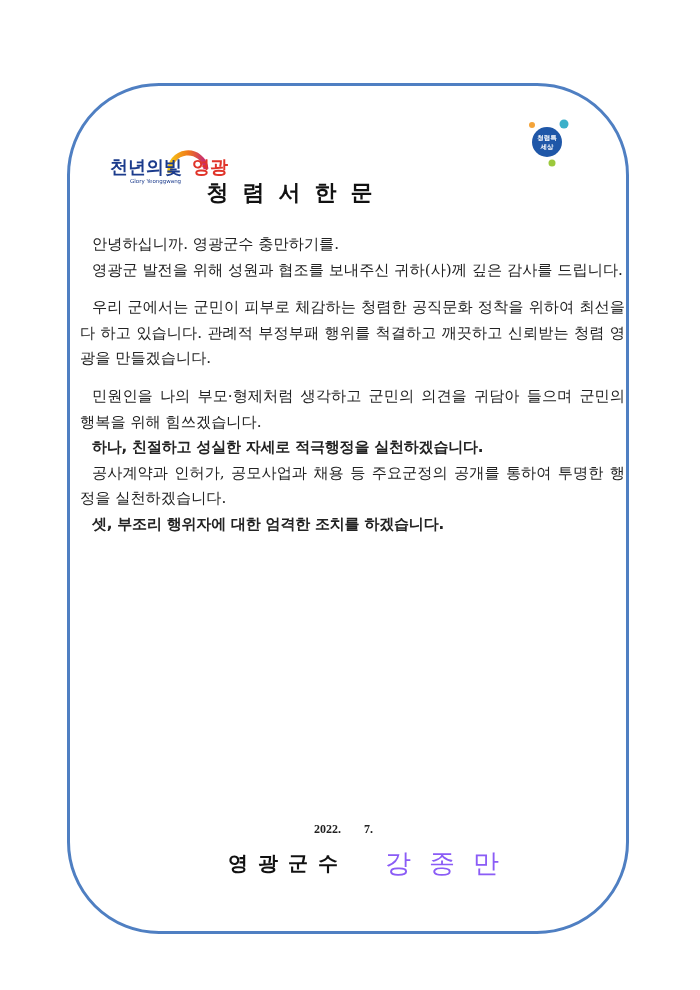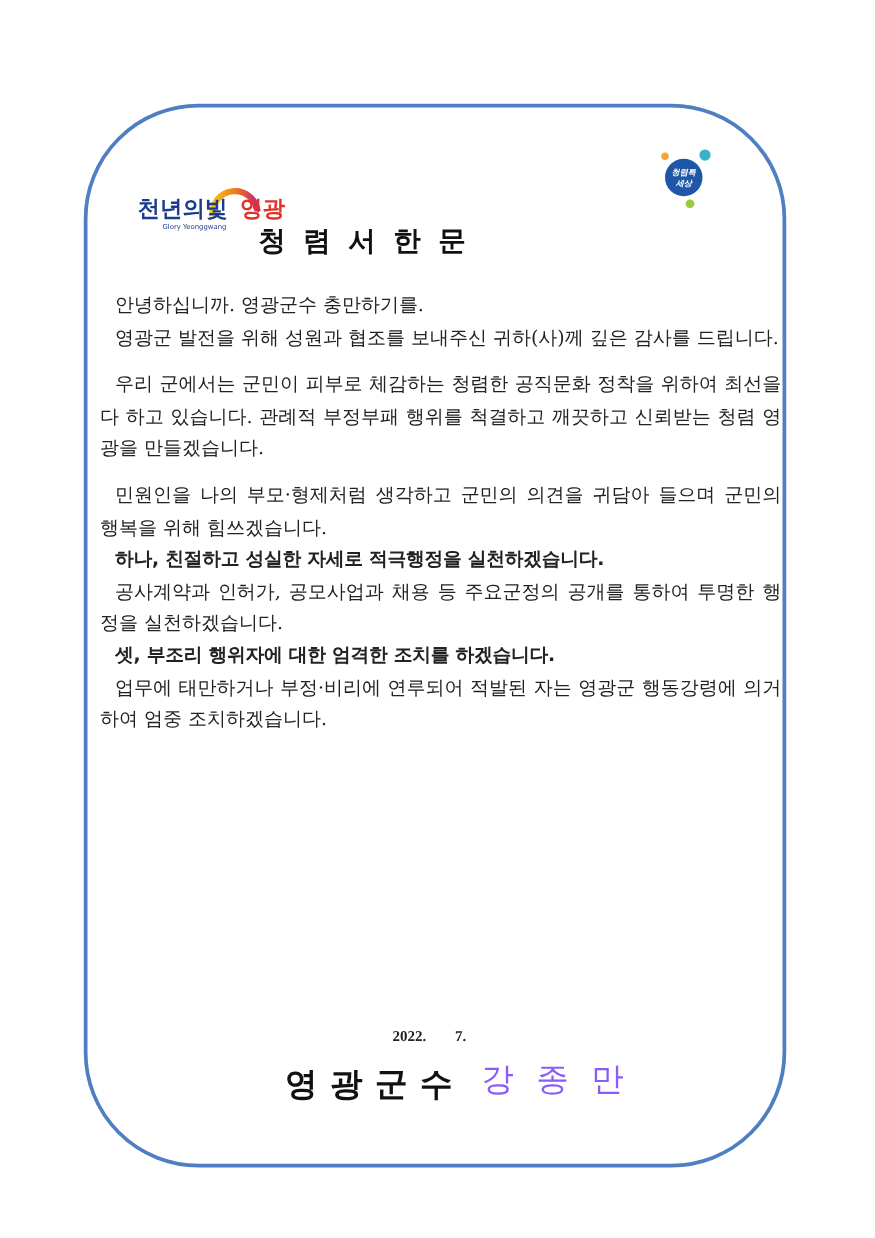--- a/index.html
+++ b/index.html
@@ -5,38 +5,38 @@
   html, body { margin: 0; padding: 0; }
   body {
     width: 700px; height: 990px; background: #ffffff; position: relative; overflow: hidden;
     font-family: "DejaVu Serif", "Liberation Serif", serif; color: #222;
   }
   .frame {
     position: absolute; left: 67px; top: 83px; width: 562px; height: 851px;
     border: 3px solid #4f7fc2; border-radius: 92px; box-sizing: border-box;
   }
   .logo-left { position: absolute; left: 108px; top: 143px; width: 135px; height: 45px; }
-  .logo-right { position: absolute; left: 525px; top: 115px; width: 55px; height: 55px; font-style: italic; }
+  .logo-right { position: absolute; left: 525px; top: 115px; width: 55px; height: 55px; }
   .title {
     position: absolute; left: 0; width: 593px; top: 178px; text-align: center;
     font-family: Liberation Mono, monospace; font-weight: bold; font-size: 22px;
     letter-spacing: 14px; color: #111;
   }
   .body { position: absolute; left: 80px; width: 545px; top: 232px; font-size: 15.2px; line-height: 25.6px; }
   .p { margin: 0; text-align: justify; text-align-last: left; }
   .indent { text-indent: 12px; }
   .gap { height: 12px; }
   .bold { font-family: "DejaVu Sans", sans-serif; font-weight: bold; font-size: 15px; text-indent: 12px; letter-spacing: -0.2px; }
   .date {
     position: absolute; left: 314px; top: 822px; font-family: "Liberation Serif", serif;
     font-weight: bold; font-size: 12px; word-spacing: 20px;
   }
   .sign-title {
     position: absolute; left: 228px; top: 850px; font-family: "DejaVu Sans", sans-serif;
-    font-weight: bold; font-size: 26px; letter-spacing: 10px; color: #111;
+    font-weight: bold; font-size: 20px; letter-spacing: 10px; color: #111;
   }
   .sign-name {
     position: absolute; left: 385px; top: 846px; font-family: "DejaVu Sans", sans-serif;
     font-size: 26px; letter-spacing: 18px; color: #8b5cf6; font-weight: 200;
   }
 </style>
 </head>
 <body>
 
 <div class="frame"></div>
@@ -73,19 +73,18 @@
 <div class="body">
   <p class="p indent">안녕하십니까. 영광군수 충만하기를.</p>
   <p class="p indent">영광군 발전을 위해 성원과 협조를 보내주신 귀하(사)께 깊은 감사를 드립니다.</p>
   <div class="gap"></div>
   <p class="p indent">우리 군에서는 군민이 피부로 체감하는 청렴한 공직문화 정착을 위하여 최선을 다 하고 있습니다. 관례적 부정부패 행위를 척결하고 깨끗하고 신뢰받는 청렴 영광을 만들겠습니다.</p>
   <div class="gap"></div>
   <p class="p indent">민원인을 나의 부모·형제처럼 생각하고 군민의 의견을 귀담아 들으며 군민의 행복을 위해 힘쓰겠습니다.</p>
   <p class="p bold">하나, 친절하고 성실한 자세로 적극행정을 실천하겠습니다.</p>
   <p class="p indent">공사계약과 인허가, 공모사업과 채용 등 주요군정의 공개를 통하여 투명한 행정을 실천하겠습니다.</p>
   <p class="p bold">셋, 부조리 행위자에 대한 엄격한 조치를 하겠습니다.</p>
-  <p class="p indent">업무에 태만하거나 부정·비리에 연루되어 적발된 자는 영광군 행동강령에 의거하여 엄중 조치하겠습니다.</p>
   <div class="gap"></div>
 </div>
 
 <div class="date">2022.  7.</div>
 <div class="sign-title">영광군수</div>
 <div class="sign-name">강종만</div>
 
 </body></html>

